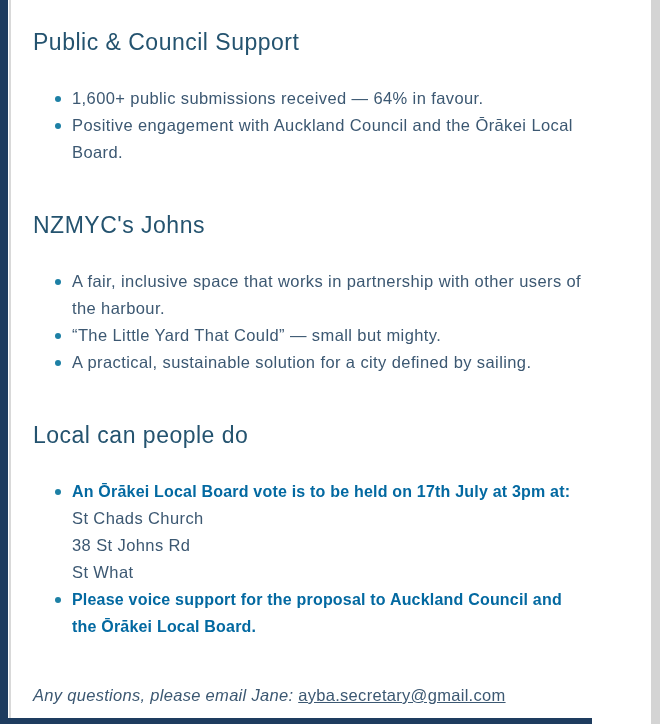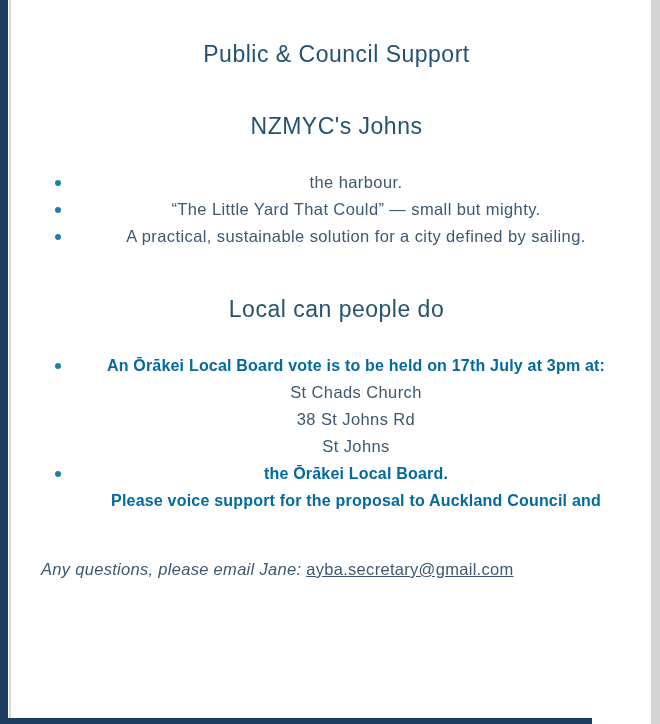--- a/index.html
+++ b/index.html
@@ -40,21 +40,21 @@
     background: #1e3c5f;
   }
   
   .content {
     position: absolute;
     left: 33px;
     top: 29px;
     right: 20px;
     color: #3c5872;
   }
-  .section { margin: 12px 0 46px 0; text-align: center; }
+  .section { margin: 0 0 46px 0; }
   .section-title {
     font-size: 23px;
     font-weight: normal;
     line-height: 26px;
     letter-spacing: 0.5px;
     color: #24536f;
     margin: 0 0 30px 0;
   }
   ul.bullets {
     list-style: none;
@@ -83,21 +83,21 @@
     display: block;
     white-space: nowrap;
   }
   .line.bold {
     font-weight: bold;
     font-size: 16px;
     letter-spacing: 0.2px;
     color: #0369a1;
   }
   .footer {
-    margin: 8px;
+    margin: 0;
     font-size: 16.5px;
     letter-spacing: 0.3px;
     color: #3c5872;
     white-space: nowrap;
   }
   .footer em { font-style: italic; }
   .footer a.email {
     color: #3c5872;
     font-style: normal;
     text-decoration: underline;
@@ -109,49 +109,59 @@
 
 <div class="left-bar"></div>
 <div class="left-edge-line"></div>
 <div class="right-strip"></div>
 <div class="bottom-bar"></div>
 
 <div class="content">
 
   <div class="section">
     <h2 class="section-title">Public &amp; Council Support</h2>
+    <ul class="bullets">
+      <li>
+        <span class="line">1,600+ public submissions received — 64% in favour.</span>
+      </li>
+      <li>
+        <span class="line">Positive engagement with Auckland Council and the Ōrākei Local</span>
+        <span class="line">Board.</span>
+      </li>
+    </ul>
   </div>
 
   <div class="section">
     <h2 class="section-title">NZMYC's Johns</h2>
     <ul class="bullets">
       <li>
+        <span class="line">A fair, inclusive space that works in partnership with other users of</span>
         <span class="line">the harbour.</span>
       </li>
       <li>
         <span class="line">“The Little Yard That Could” — small but mighty.</span>
       </li>
       <li>
         <span class="line">A practical, sustainable solution for a city defined by sailing.</span>
       </li>
     </ul>
   </div>
 
   <div class="section">
     <h2 class="section-title">Local can people do</h2>
     <ul class="bullets">
       <li>
         <span class="line bold">An Ōrākei Local Board vote is to be held on 17th July at 3pm at:</span>
         <span class="line">St Chads Church</span>
         <span class="line">38 St Johns Rd</span>
-        <span class="line">St Johns</span>
+        <span class="line">St What</span>
       </li>
       <li>
+        <span class="line bold">Please voice support for the proposal to Auckland Council and</span>
         <span class="line bold">the Ōrākei Local Board.</span>
-        <span class="line bold">Please voice support for the proposal to Auckland Council and</span>
       </li>
     </ul>
   </div>
 
   <p class="footer">
     <em>Any questions, please email Jane:</em>
     <a class="email">ayba.secretary@gmail.com</a>
   </p>
 
 </div>

